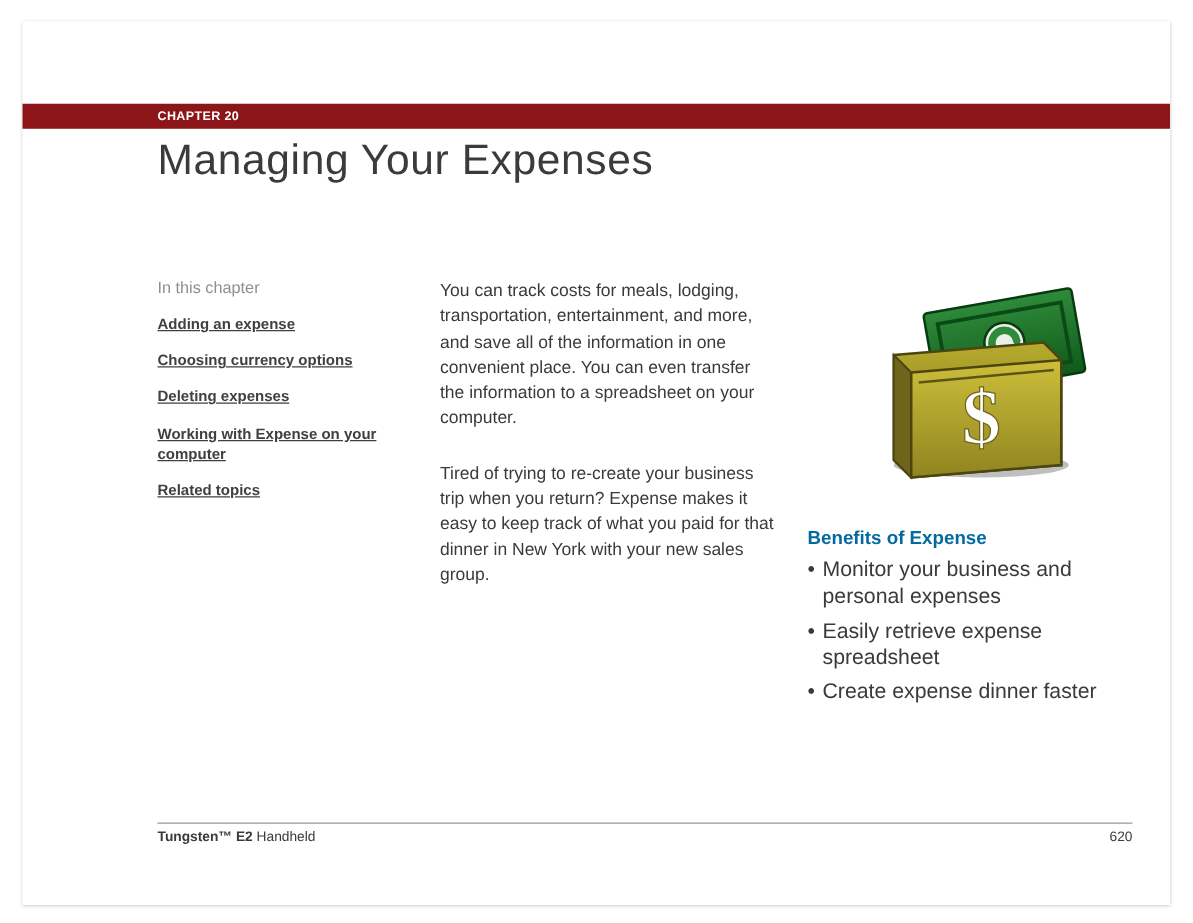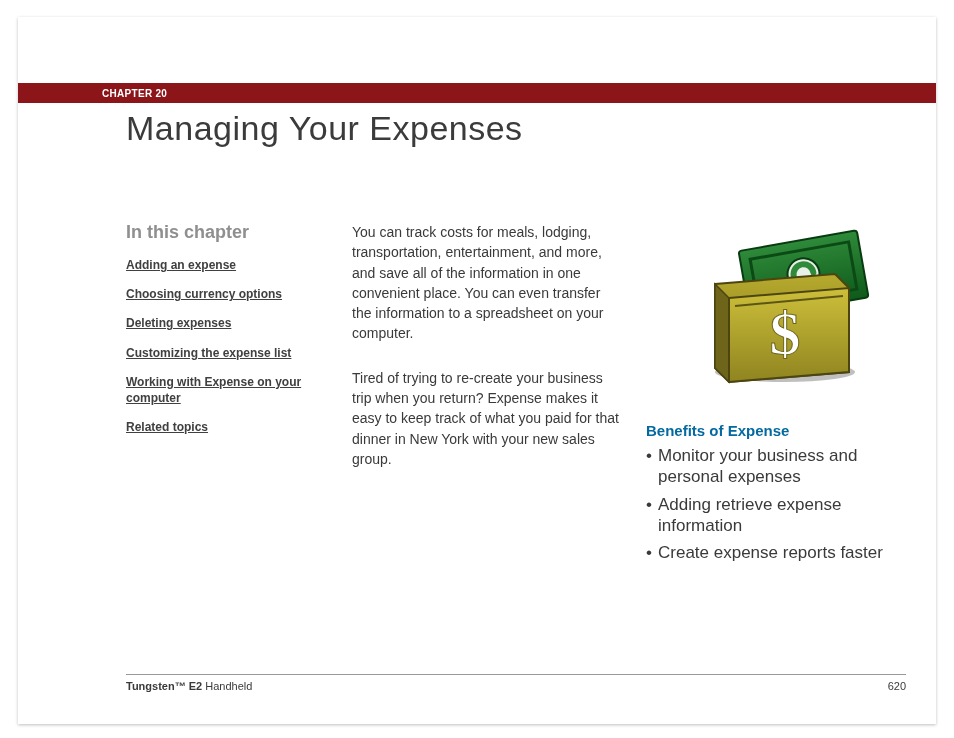--- a/index.html
+++ b/index.html
@@ -23,21 +23,21 @@
     position: absolute;
     top: 66px;
     left: 0;
     right: 0;
     height: 20px;
     background: #8b1518;
     color: #fff;
     font-size: 10px;
     font-weight: bold;
     letter-spacing: 0.3px;
-    padding-left: 84px;
+    padding-left: 108px;
     display: flex;
     align-items: center;
   }
   .content {
     position: absolute;
     top: 92px;
     left: 108px;
     right: 30px;
   }
   .page-title {
@@ -51,22 +51,22 @@
     display: flex;
     gap: 36px;
     align-items: flex-start;
   }
   .sidebar {
     width: 190px;
     flex-shrink: 0;
   }
   .sidebar-heading {
     color: #8f8f8f;
-    font-size: 18px;
-    font-weight: bold;
+    font-size: 13px;
+    font-weight: normal;
     margin-bottom: 14px;
   }
   .toc-link {
     display: block;
     color: #404040;
     font-size: 12px;
     font-weight: bold;
     text-decoration: underline;
     margin-bottom: 13px;
     line-height: 1.35;
@@ -112,21 +112,21 @@
   .benefits-list li::before {
     content: "•";
     position: absolute;
     left: 0;
     top: 0;
   }
   .footer-line {
     position: absolute;
     left: 108px;
     right: 30px;
-    bottom: 32px;
+    bottom: 48px;
     border-top: 1px solid #999;
     padding-top: 5px;
     display: flex;
     justify-content: space-between;
     align-items: baseline;
   }
   .footer-product {
     font-size: 11px;
     color: #3a3a3a;
   }
@@ -148,21 +148,20 @@
   <div class="content">
     <h1 class="page-title">Managing Your Expenses</h1>
 
     <div class="columns">
 
       <div class="sidebar">
         <div class="sidebar-heading">In this chapter</div>
         <a class="toc-link">Adding an expense</a>
         <a class="toc-link">Choosing currency options</a>
         <a class="toc-link">Deleting expenses</a>
-        <a class="toc-link">Customizing the expense list</a>
         <a class="toc-link">Working with Expense on your computer</a>
         <a class="toc-link">Related topics</a>
       </div>
 
       <div class="middle">
         <p class="para">You can track costs for meals, lodging, transportation, entertainment, and more, and save all of the information in one convenient place. You can even transfer the information to a spreadsheet on your computer.</p>
         <p class="para">Tired of trying to re-create your business trip when you return? Expense makes it easy to keep track of what you paid for that dinner in New York with your new sales group.</p>
       </div>
 
       <div class="right">
@@ -193,22 +192,22 @@
             <path d="M30 60 L44 74 L44 158 L30 144 Z" fill="#6e651a" stroke="#4d4510" stroke-width="1.5"></path>
             <path d="M44 74 L164 64 L164 148 L44 158 Z" fill="url(#goldA)" stroke="#4d4510" stroke-width="2"></path>
             <path d="M50 82 L158 72" stroke="#5d5514" stroke-width="2" fill="none"></path>
             <text x="100" y="130" font-family="Georgia, 'Times New Roman', serif" font-size="62" font-weight="bold" fill="#ffffff" text-anchor="middle" stroke="#6e651a" stroke-width="1">$</text>
           </g>
         </svg>
 
         <div class="benefits-heading">Benefits of Expense</div>
         <ul class="benefits-list">
           <li>Monitor your business and personal expenses</li>
-          <li>Adding retrieve expense information</li>
-          <li>Create expense reports faster</li>
+          <li>Easily retrieve expense spreadsheet</li>
+          <li>Create expense dinner faster</li>
         </ul>
       </div>
 
     </div>
   </div>
 
   <div class="footer-line">
     <span class="footer-product">
       <b>Tungsten™ E2</b><span> Handheld</span>
     </span>

